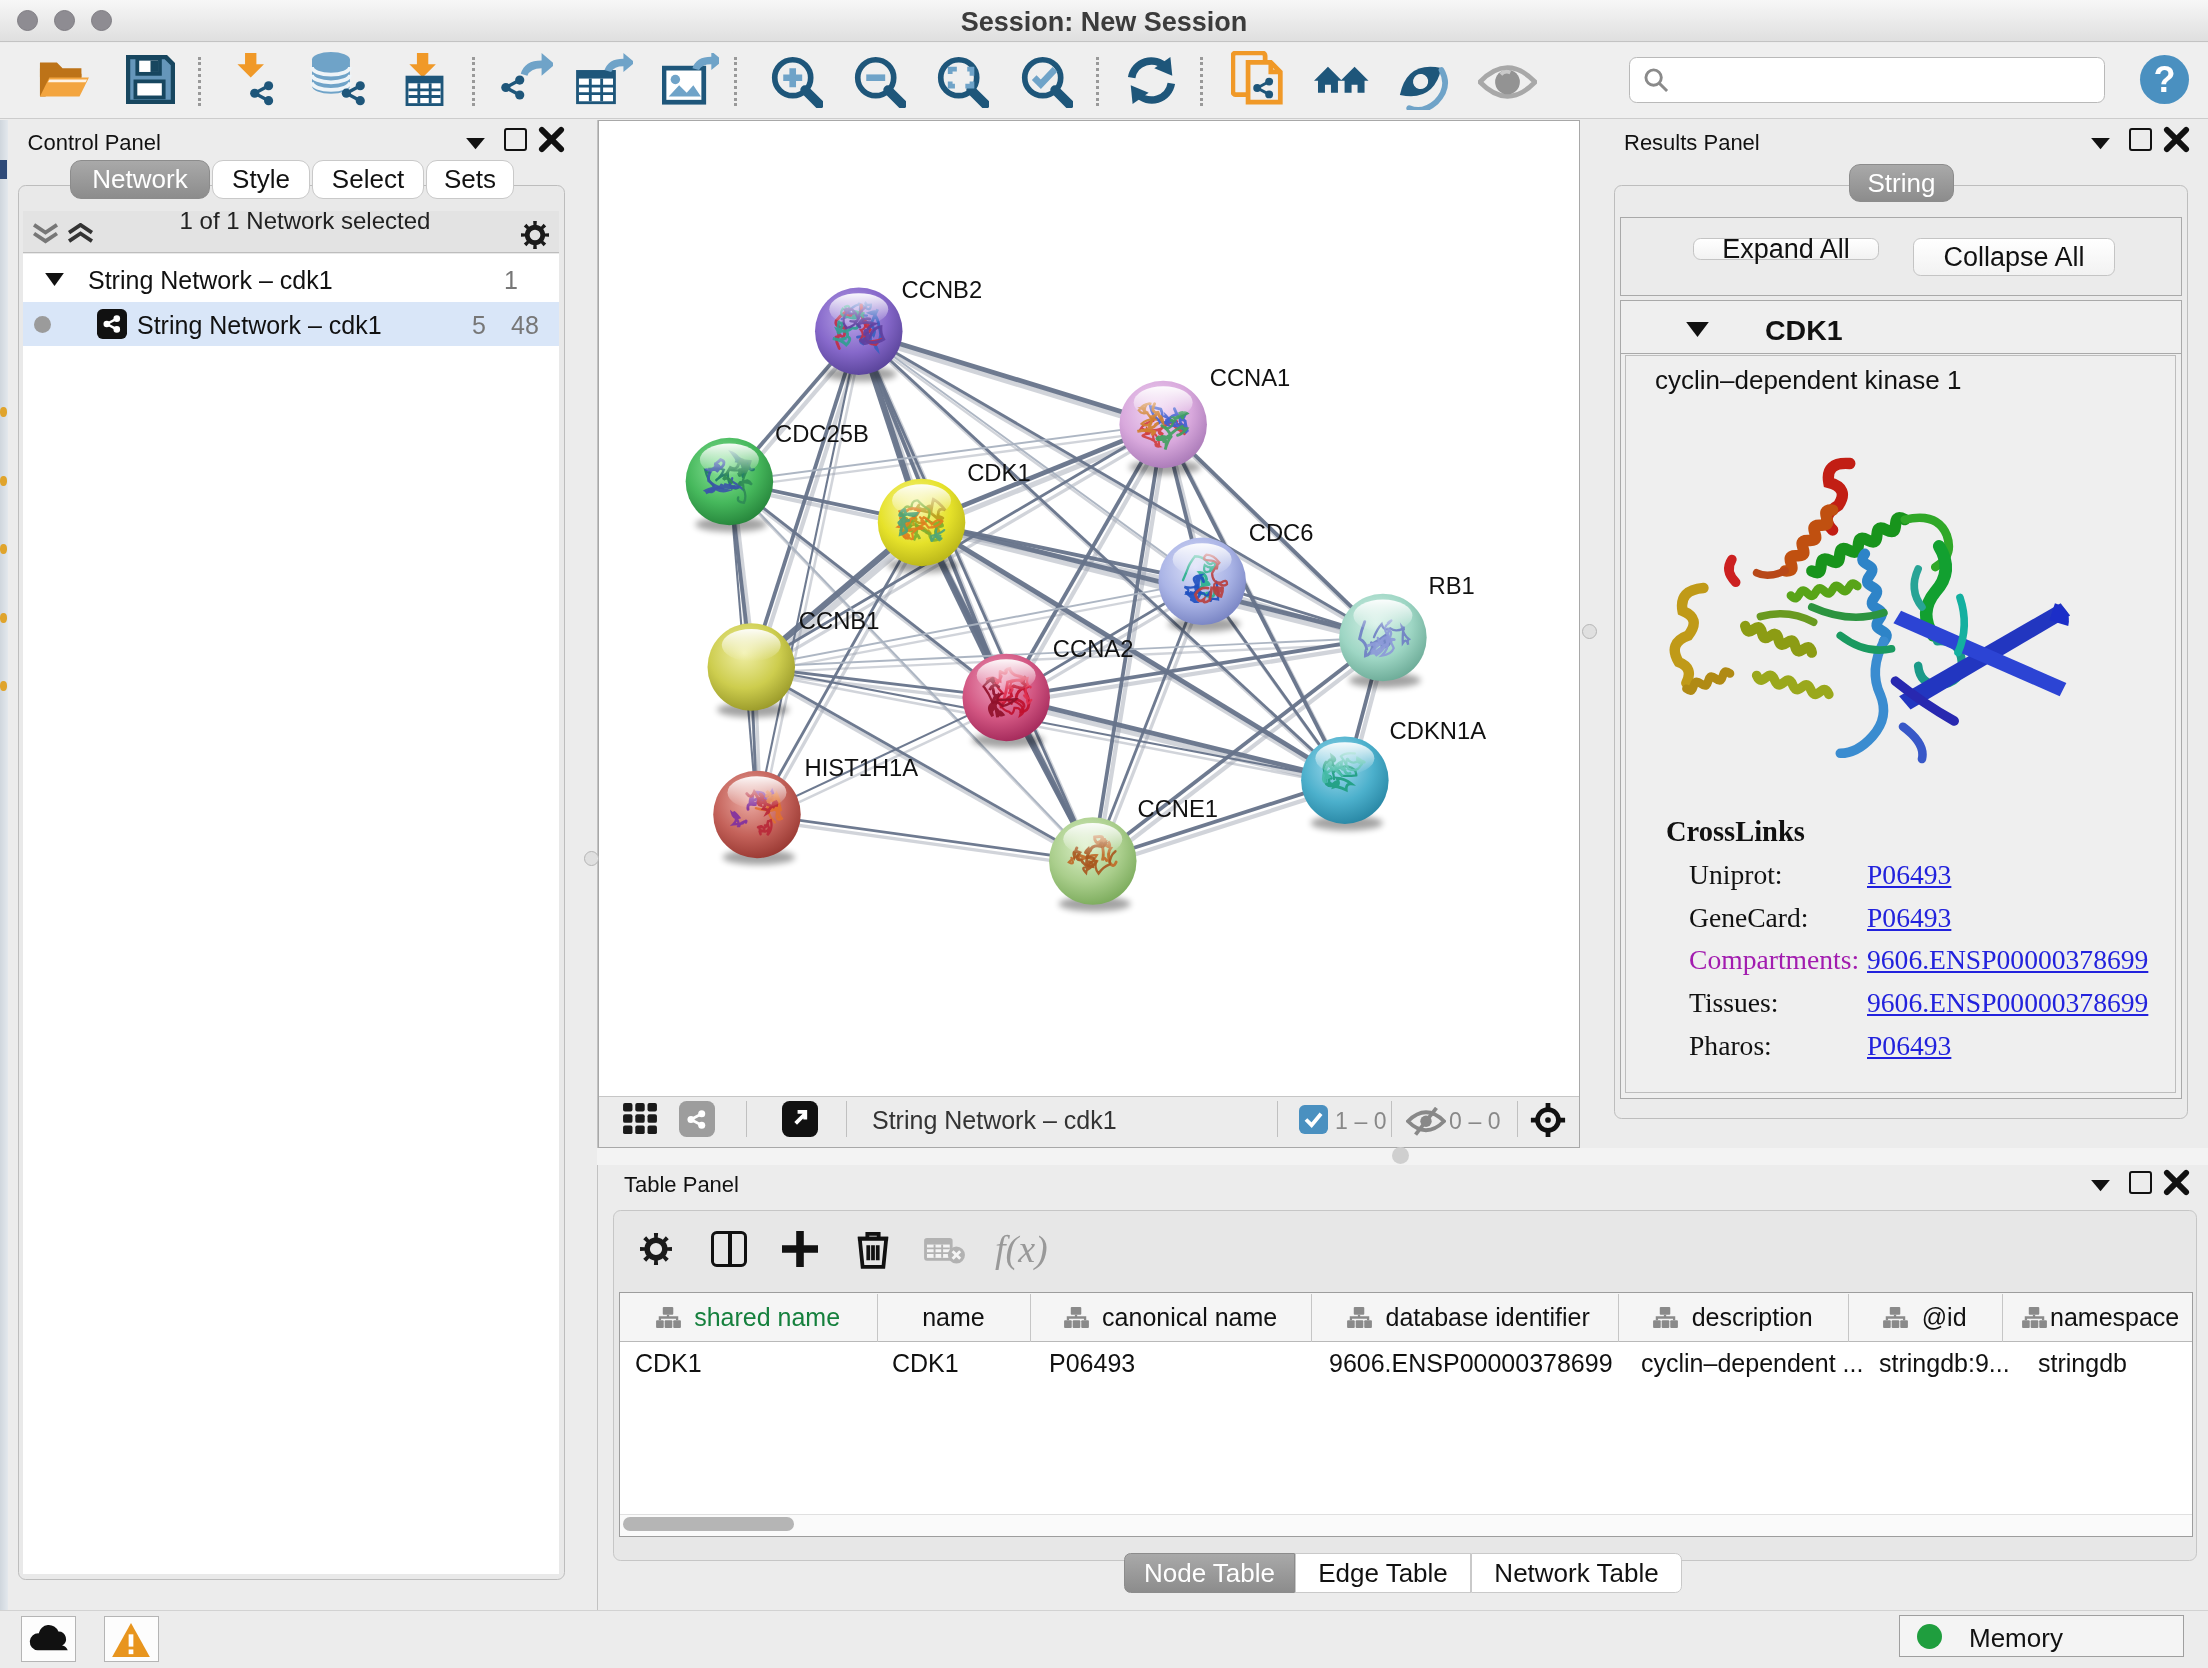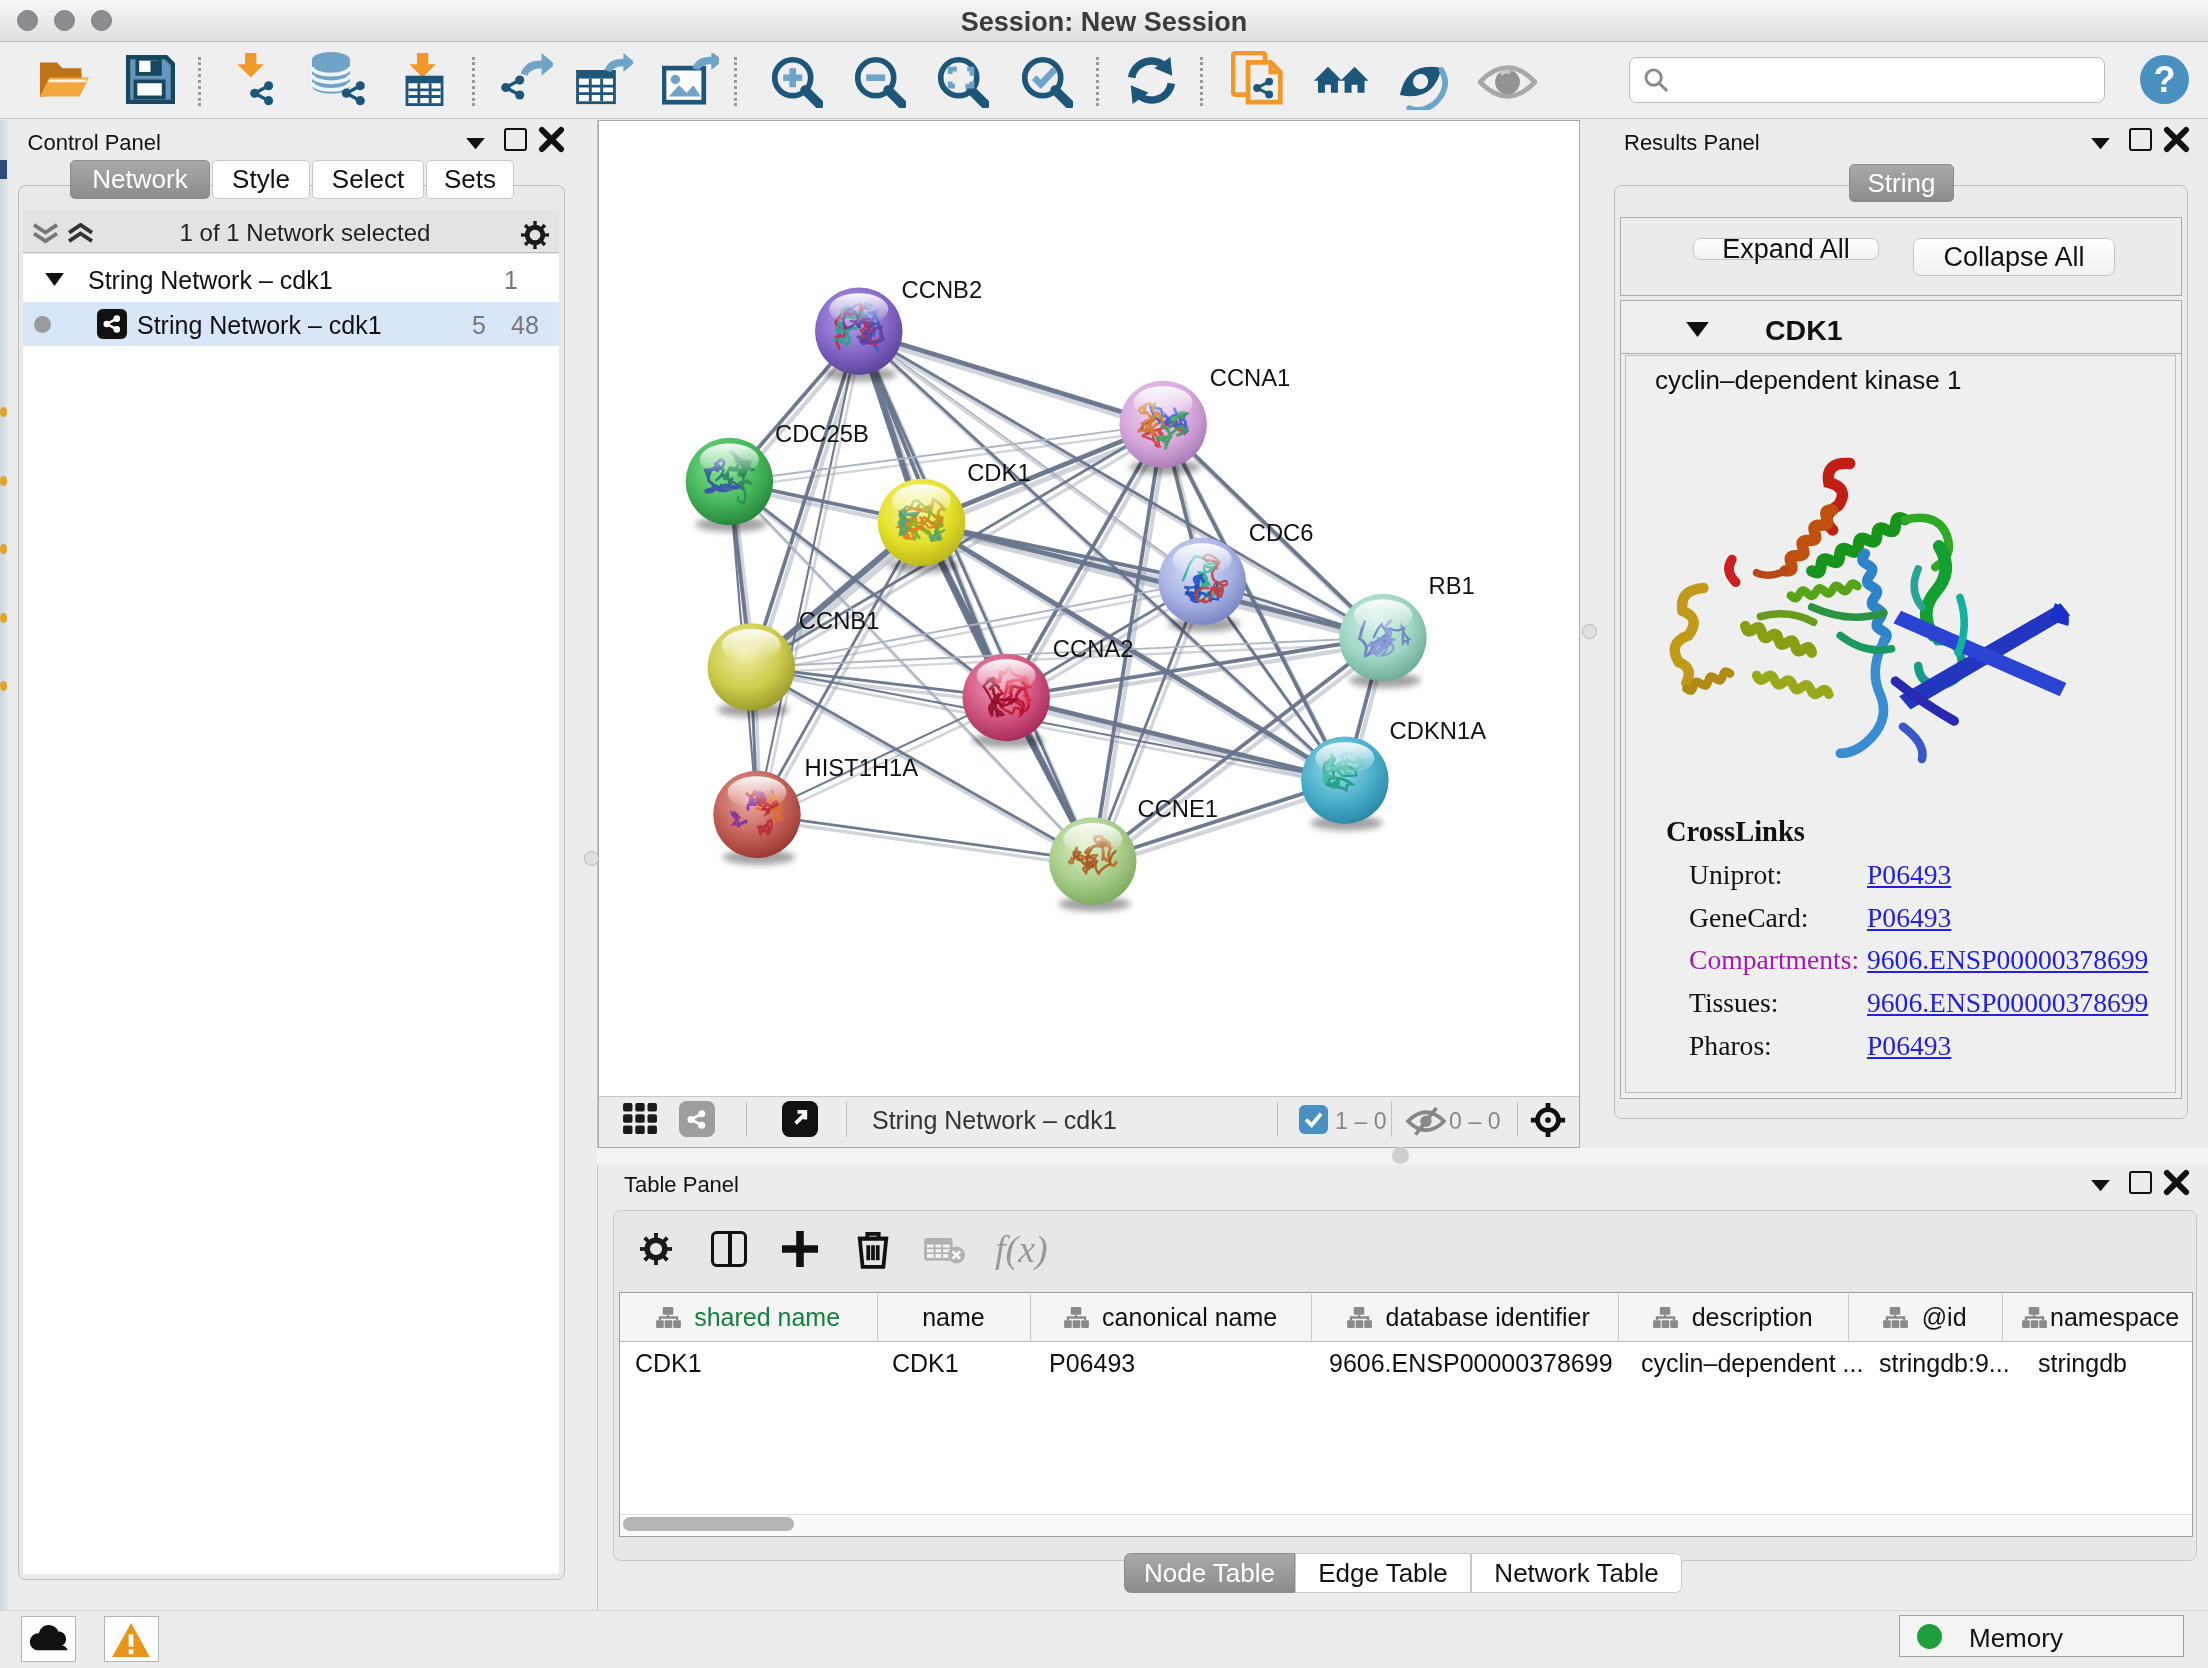--- a/index.html
+++ b/index.html
@@ -1,18 +1,18 @@
 <!DOCTYPE html>
 <html style="font-size:15px"><head><meta charset="utf-8">
 <style>
 *{margin:0;padding:0;box-sizing:border-box}
 html,body{width:2208px;height:1668px;font-family:"Liberation Sans",sans-serif;background:#ececec;overflow:hidden;position:relative}
 .abs{position:absolute}
 .panel-title{font-size:22px;color:#111}
-.tab{position:absolute;display:flex;align-items:center;justify-content:center;font-size:26px;color:#111;background:#fff;border:1px solid #c9c9c9;border-radius:5px;z-index:5}
+.tab{position:absolute;display:flex;align-items:center;justify-content:center;font-size:26px;color:#111;background:#fff;border:1px solid #c9c9c9;border-radius:11px;z-index:5}
 .tab.sel{background:linear-gradient(#a9a9a9,#8c8c8c);color:#fff;border-color:#8c8c8c}
 .btn{position:absolute;display:flex;align-items:center;justify-content:center;font-size:27px;color:#111;background:linear-gradient(#ffffff,#f2f2f2);border:1px solid #c4c4c4;border-radius:7.6px}
 </style></head><body>
 <div class="abs" style="left:0;top:0;width:2208px;height:42px;background:linear-gradient(#f7f7f7,#dfdfdf);border-bottom:1px solid #c3c3c3"></div>
 <div class="abs" style="left:17px;top:9.5px;width:21px;height:21px;border-radius:50%;background:#8e8c92;border:1px solid #7f7d83"></div>
 <div class="abs" style="left:54px;top:9.5px;width:21px;height:21px;border-radius:50%;background:#8e8c92;border:1px solid #7f7d83"></div>
 <div class="abs" style="left:91px;top:9.5px;width:21px;height:21px;border-radius:50%;background:#8e8c92;border:1px solid #7f7d83"></div>
 <div class="abs" style="left:0;top:6.7px;width:2208px;text-align:center;font-size:27px;font-weight:bold;color:#3c3c3c">Session: New Session</div>
 <div class="abs" style="left:0;top:43px;width:2208px;height:76px;background:#efefef;border-bottom:1px solid #cccccc"></div>
 <svg style="position:absolute;left:36px;top:55px" width="55" height="49" viewBox="0 0 58 52" xmlns="http://www.w3.org/2000/svg">
@@ -172,21 +172,21 @@
 <div class="tab" style="left:312px;top:160px;width:112px;height:39px">Select</div>
 <div class="tab" style="left:426px;top:160px;width:88px;height:39px">Sets</div>
 <div class="abs" style="left:18px;top:185px;width:547px;height:1395px;background:#e9e9e9;border:1px solid #bdbdbd;border-radius:7.6px"></div>
 <div class="abs" style="left:23px;top:211px;width:536px;height:42px;background:#e3e3e3;border-bottom:1px solid #bdbdbd;display:flex;align-items:center"></div>
 <svg style="position:absolute;left:32px;top:223px" width="27" height="21" viewBox="0 0 28 22" xmlns="http://www.w3.org/2000/svg">
     <path d="M2 2 l12 8 12 -8 M2 11 l12 8 12 -8" stroke="#777" stroke-width="4" fill="none"></path>
   </svg>
 <svg style="position:absolute;left:67px;top:223px" width="27" height="21" viewBox="0 0 28 22" xmlns="http://www.w3.org/2000/svg">
     <path d="M2 19 l12 -8 12 8 M2 10 l12 -8 12 8" stroke="#333" stroke-width="4" fill="none"></path>
   </svg>
-<div class="abs" style="left:48px;top:219px;width:514px;text-align:center;font-size:24px;color:#222">1 of 1 Network selected</div>
+<div class="abs" style="left:48px;top:207px;width:514px;text-align:center;font-size:24px;color:#222">1 of 1 Network selected</div>
 <svg style="position:absolute;left:519px;top:219px" width="32" height="32" viewBox="0 0 34 34" xmlns="http://www.w3.org/2000/svg">
     <path d="M27.32 13.81 L27.67 15.33 L31.87 15.06 L31.87 18.94 L27.67 18.67 L27.32 20.19 L26.55 22.04 L25.72 23.37 L28.89 26.14 L26.14 28.89 L23.37 25.72 L22.04 26.55 L20.19 27.32 L18.67 27.67 L18.94 31.87 L15.06 31.87 L15.33 27.67 L13.81 27.32 L11.96 26.55 L10.63 25.72 L7.86 28.89 L5.11 26.14 L8.28 23.37 L7.45 22.04 L6.68 20.19 L6.33 18.67 L2.13 18.94 L2.13 15.06 L6.33 15.33 L6.68 13.81 L7.45 11.96 L8.28 10.63 L5.11 7.86 L7.86 5.11 L10.63 8.28 L11.96 7.45 L13.81 6.68 L15.33 6.33 L15.06 2.13 L18.94 2.13 L18.67 6.33 L20.19 6.68 L22.04 7.45 L23.37 8.28 L26.14 5.11 L28.89 7.86 L25.72 10.63 L26.55 11.96 Z M 22.70 17.00 A 5.70 5.70 0 1 0 11.30 17.00 A 5.70 5.70 0 1 0 22.70 17.00 Z" fill="#1a1a1a" fill-rule="evenodd"></path>
   </svg>
 <div class="abs" style="left:23px;top:254px;width:536px;height:1320px;background:#fff"></div>
 <svg style="position:absolute;left:44px;top:272px" width="21" height="15" viewBox="0 0 22 16" xmlns="http://www.w3.org/2000/svg">
     <path d="M1 1 L21 1 L11 15 z" fill="#111"></path>
   </svg>
 <div class="abs" style="left:88px;top:266px;font-size:25px;color:#111">String Network – cdk1</div>
 <div class="abs" style="left:504px;top:266px;font-size:25px;color:#777">1</div>
 <div class="abs" style="left:23px;top:302px;width:536px;height:44px;background:#d9e6f8"></div>

